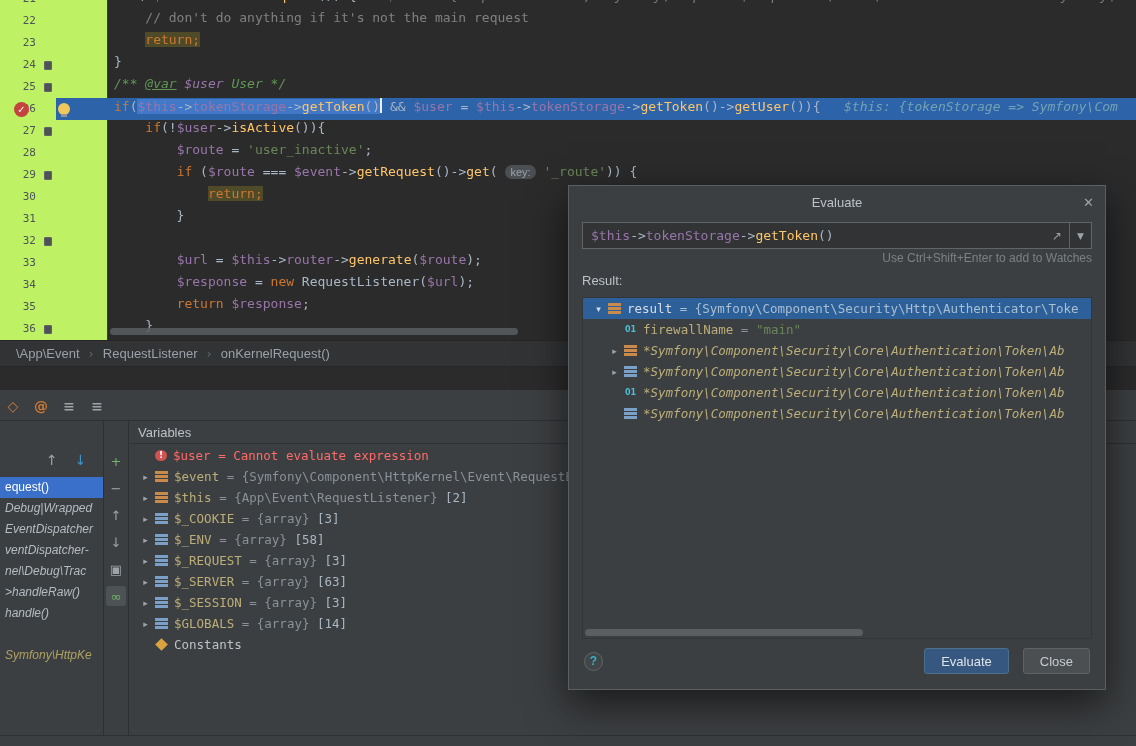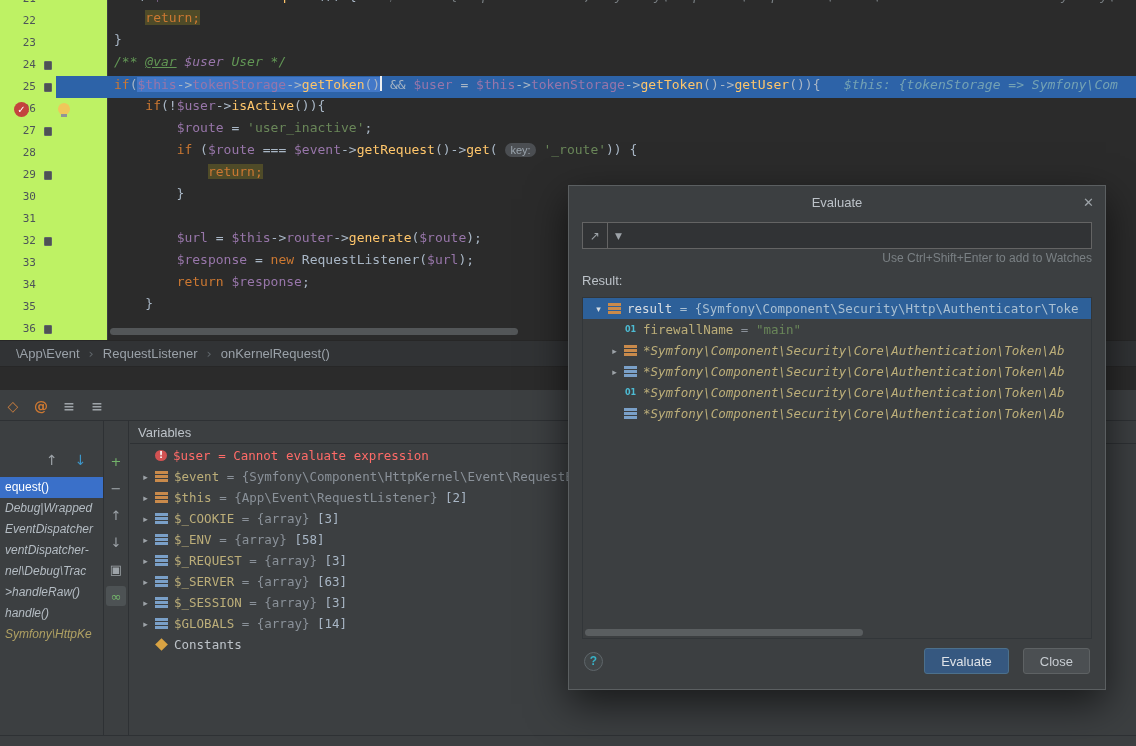--- a/index.html
+++ b/index.html
@@ -128,20 +128,21 @@
         <div class="lnum" style="top: 322px;">36</div>
         <div class="gmark" style="top: 61px;"></div>
         <div class="gmark" style="top: 83px;"></div>
         <div class="gmark" style="top: 127px;"></div>
         <div class="gmark" style="top: 171px;"></div>
         <div class="gmark" style="top: 237px;"></div>
         <div class="gmark" style="top: 325px;"></div>
       </div>
     <div class="code-lines">
         <div class="code-line"><span class="tk-k">if</span><span class="tk-p"> (!</span><span class="tk-v">$event</span><span class="tk-p">-&gt;</span><span class="tk-f">isMainRequest</span><span class="tk-p">()) {</span><span class="tk-h">    $event: {Response =&gt; null, *Symfony\Component\HttpKernel\Event\KernelEvent*kernel =&gt; Symfony\C</span></div>
+        <div class="code-line"><span class="tk-c">    // don't do anything if it's not the main request</span></div>
         <div class="code-line"><span class="tk-p">    </span><span class="tk-k tk-usage">return;</span></div>
         <div class="code-line"><span class="tk-p">}</span></div>
         <div class="code-line"><span class="tk-d">/** </span><span class="tk-dt">@var</span><span class="tk-dv"> $user</span><span class="tk-d"> User */</span></div>
         <div class="code-line exec"><span class="tk-k">if</span><span class="tk-p">(</span><span class="tk-v tk-sel">$this</span><span class="tk-p tk-sel">-&gt;</span><span class="tk-v tk-sel">tokenStorage</span><span class="tk-p tk-sel">-&gt;</span><span class="tk-f tk-sel">getToken</span><span class="tk-p tk-sel">()</span><span class="caret"></span><span class="tk-p"> &amp;&amp; </span><span class="tk-v">$user</span><span class="tk-p"> = </span><span class="tk-v">$this</span><span class="tk-p">-&gt;</span><span class="tk-v">tokenStorage</span><span class="tk-p">-&gt;</span><span class="tk-f">getToken</span><span class="tk-p">()-&gt;</span><span class="tk-f">getUser</span><span class="tk-p">()){</span><span class="tk-hb">   $this: {tokenStorage =&gt; Symfony\Com</span></div>
         <div class="code-line"><span class="tk-p">    </span><span class="tk-k">if</span><span class="tk-p">(!</span><span class="tk-v">$user</span><span class="tk-p">-&gt;</span><span class="tk-f">isActive</span><span class="tk-p">()){</span></div>
         <div class="code-line"><span class="tk-p">        </span><span class="tk-v">$route</span><span class="tk-p"> = </span><span class="tk-s">'user_inactive'</span><span class="tk-p">;</span></div>
         <div class="code-line"><span class="tk-p">        </span><span class="tk-k">if</span><span class="tk-p"> (</span><span class="tk-v">$route</span><span class="tk-p"> === </span><span class="tk-v">$event</span><span class="tk-p">-&gt;</span><span class="tk-f">getRequest</span><span class="tk-p">()-&gt;</span><span class="tk-f">get</span><span class="tk-p">( </span><span class="tk-badge">key:</span><span class="tk-p"> </span><span class="tk-s">'_route'</span><span class="tk-p">)) {</span></div>
         <div class="code-line"><span class="tk-p">            </span><span class="tk-k tk-usage">return;</span></div>
         <div class="code-line"><span class="tk-p">        }</span></div>
         <div class="code-line"></div>
@@ -178,21 +179,21 @@
           <span class="ft-icon" style="color: rgb(61, 150, 201);">↓</span>
         </div>
       <div class="frames-list">
           <div class="frame-row selected">equest()</div>
           <div class="frame-row">Debug|Wrapped</div>
           <div class="frame-row">EventDispatcher</div>
           <div class="frame-row">ventDispatcher-</div>
           <div class="frame-row">nel\Debug\Trac</div>
           <div class="frame-row">&gt;handleRaw()</div>
           <div class="frame-row">handle()</div>
-          <div class="frame-row lib" style="">Symfony\HttpKe</div>
+          <div class="frame-row lib" style="margin-top: 21px;">Symfony\HttpKe</div>
         </div>
     </div>
     <div class="side-tb">
         <span class="side-icon" style="color: rgb(115, 179, 106);">+</span>
         <span class="side-icon">−</span>
         <span class="side-icon">↑</span>
         <span class="side-icon">↓</span>
         <span class="side-icon">▣</span>
         <span class="side-icon selected" style="color: rgb(115, 179, 106);">∞</span>
       </div>
@@ -215,20 +216,21 @@
 
   <div class="statusbar"></div>
 
   <div class="dialog">
     <div class="dlg-title">
       <span>Evaluate</span>
       <span class="dlg-close">✕</span>
     </div>
     <div class="dlg-body">
       <div class="expr">
+        <span class="expr-text"><span class="tk-v">$this</span><span class="tk-p">-&gt;</span><span class="tk-v">tokenStorage</span><span class="tk-p">-&gt;</span><span class="tk-f">getToken</span><span class="tk-p">()</span></span>
         <span class="expr-expand">↗</span>
         <span class="expr-dd">▼</span>
       </div>
       <div class="dlg-hint">Use Ctrl+Shift+Enter to add to Watches</div>
       <div class="dlg-label">Result:</div>
       <div class="result-tree">
         <div>
             <div class="tree-row selected"><span class="chev">▾</span><span class="ic ic-object"></span><span class="vname">result</span><span class="veq"> = </span><span class="vval">{Symfony\Component\Security\Http\Authenticator\Toke</span></div>
             <div class="tree-row ind"><span class="chev"></span><span class="ic ic-primitive">01</span><span class="vname">firewallName</span><span class="veq"> = </span><span class="vstr">"main"</span></div>
             <div class="tree-row ind"><span class="chev">▸</span><span class="ic ic-object"></span><span class="inh">*Symfony\Component\Security\Core\Authentication\Token\Ab</span></div>

